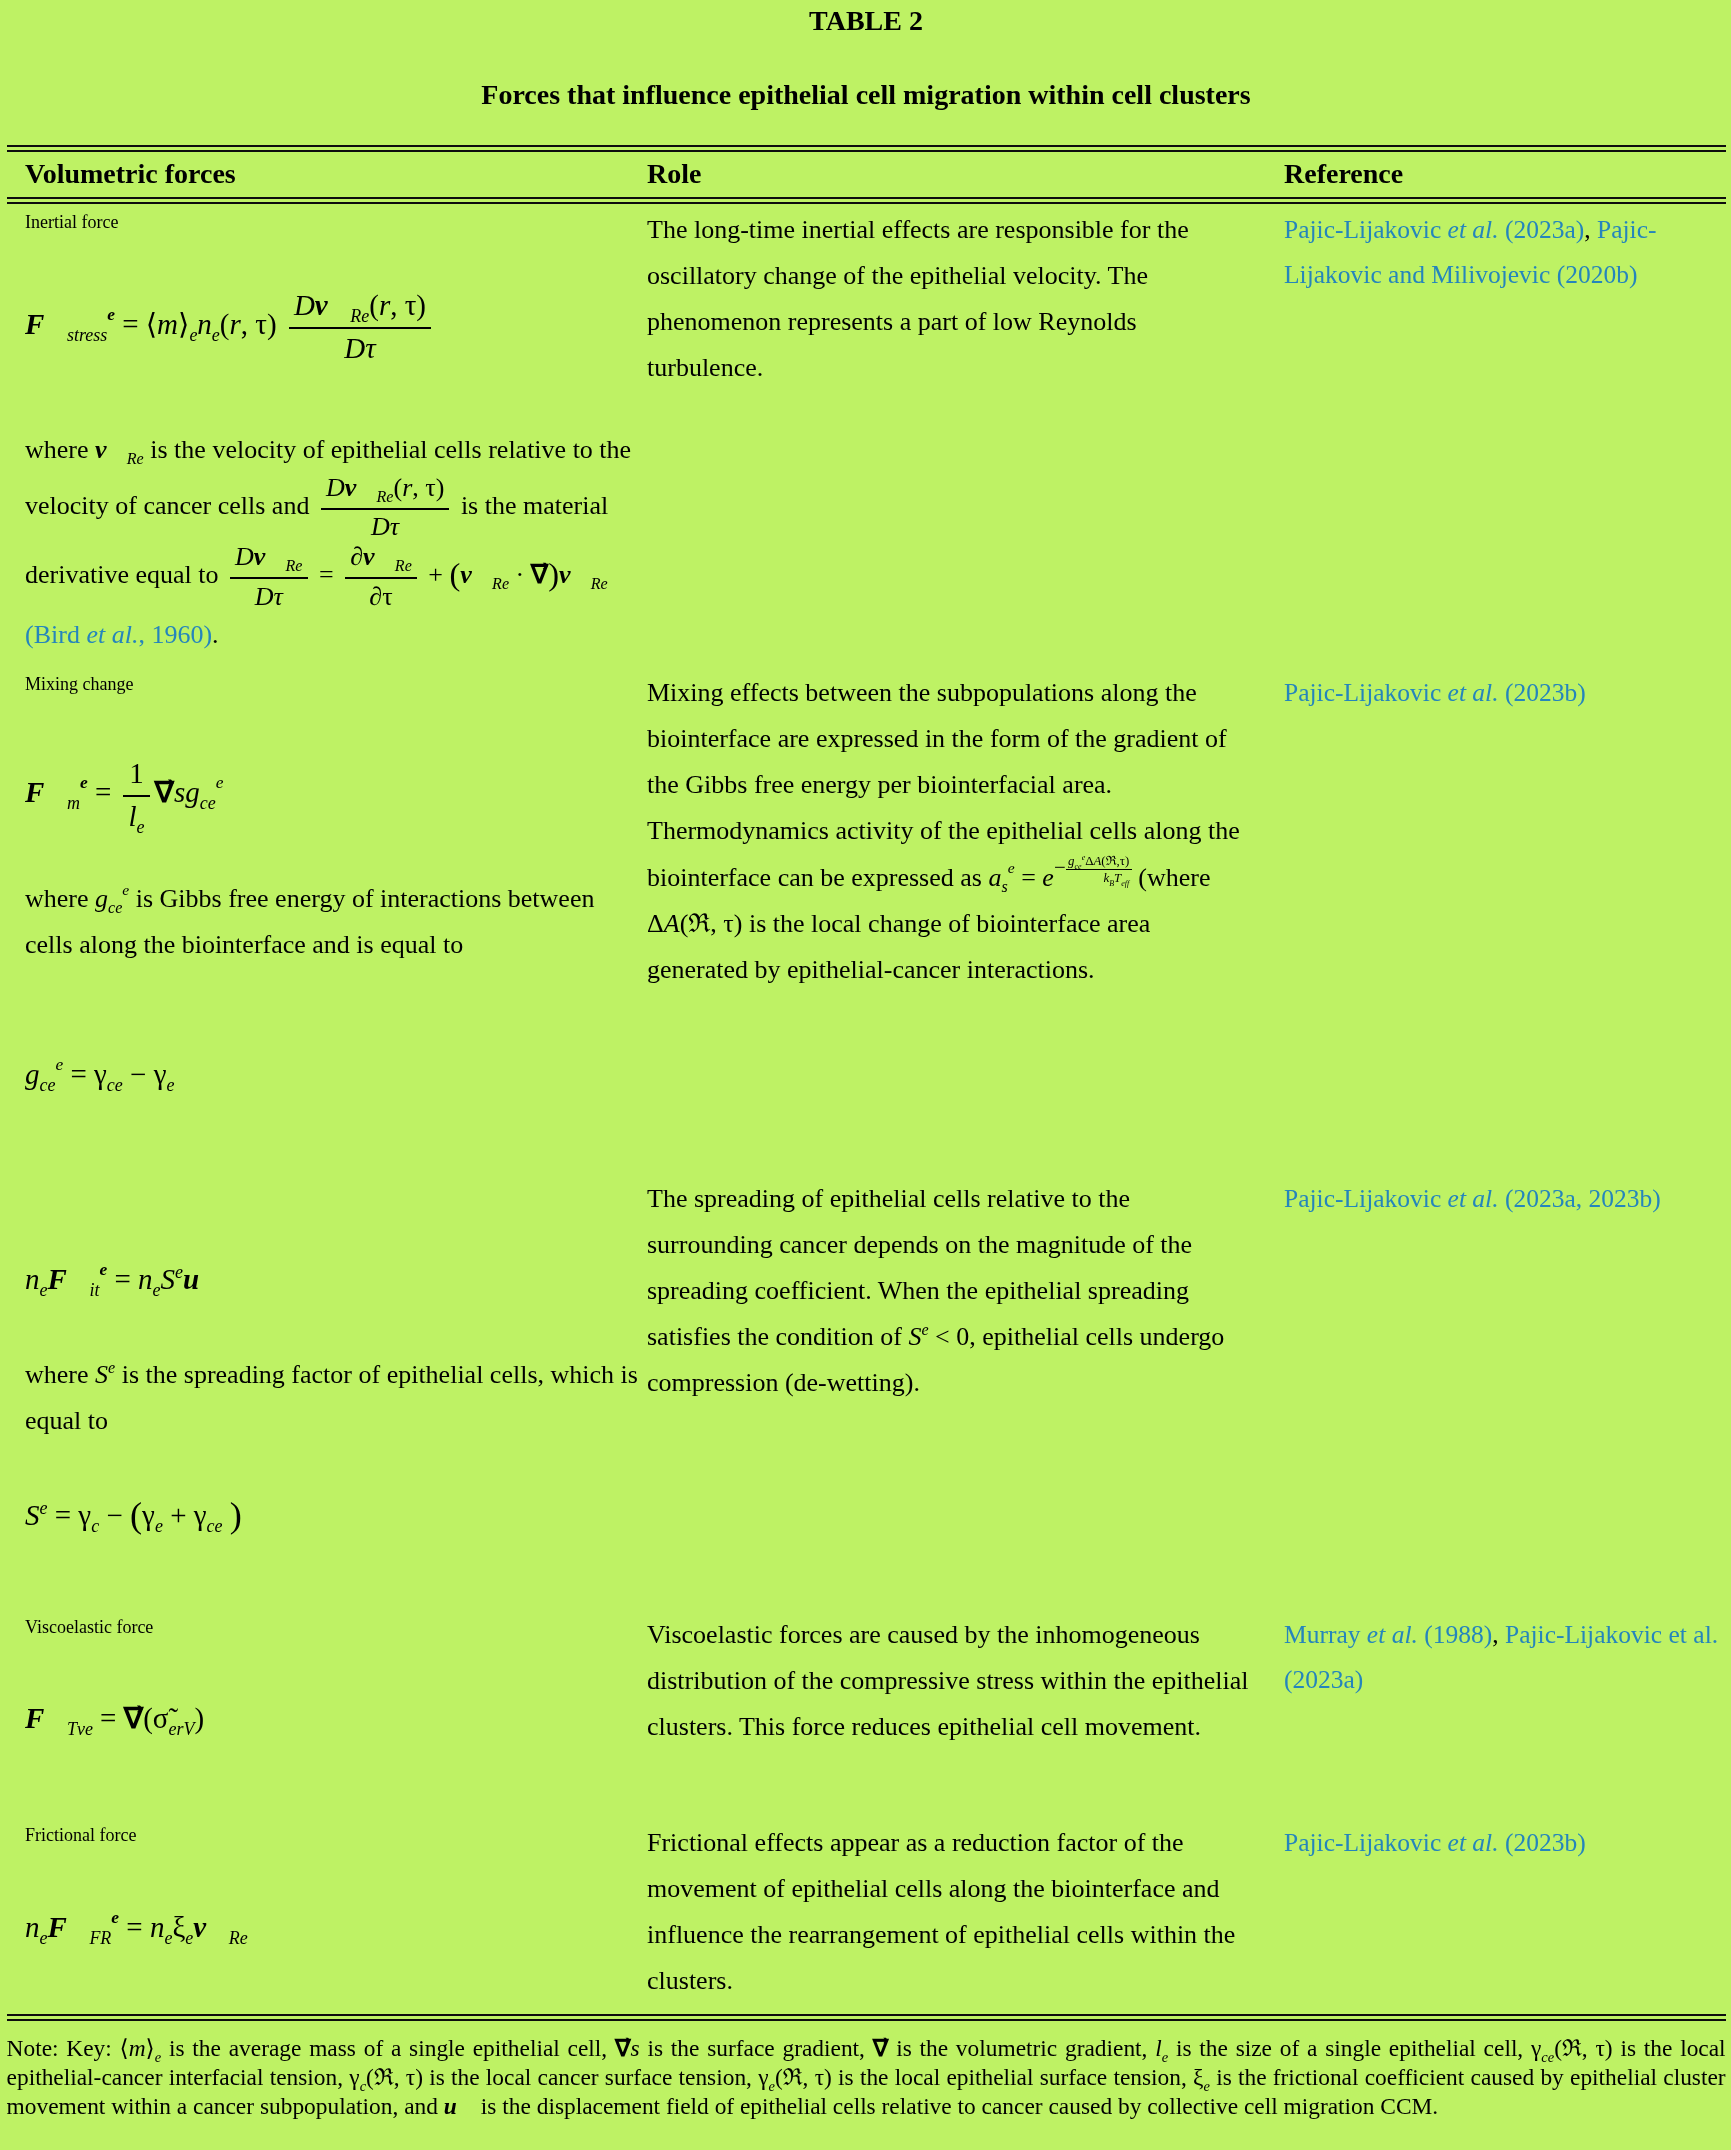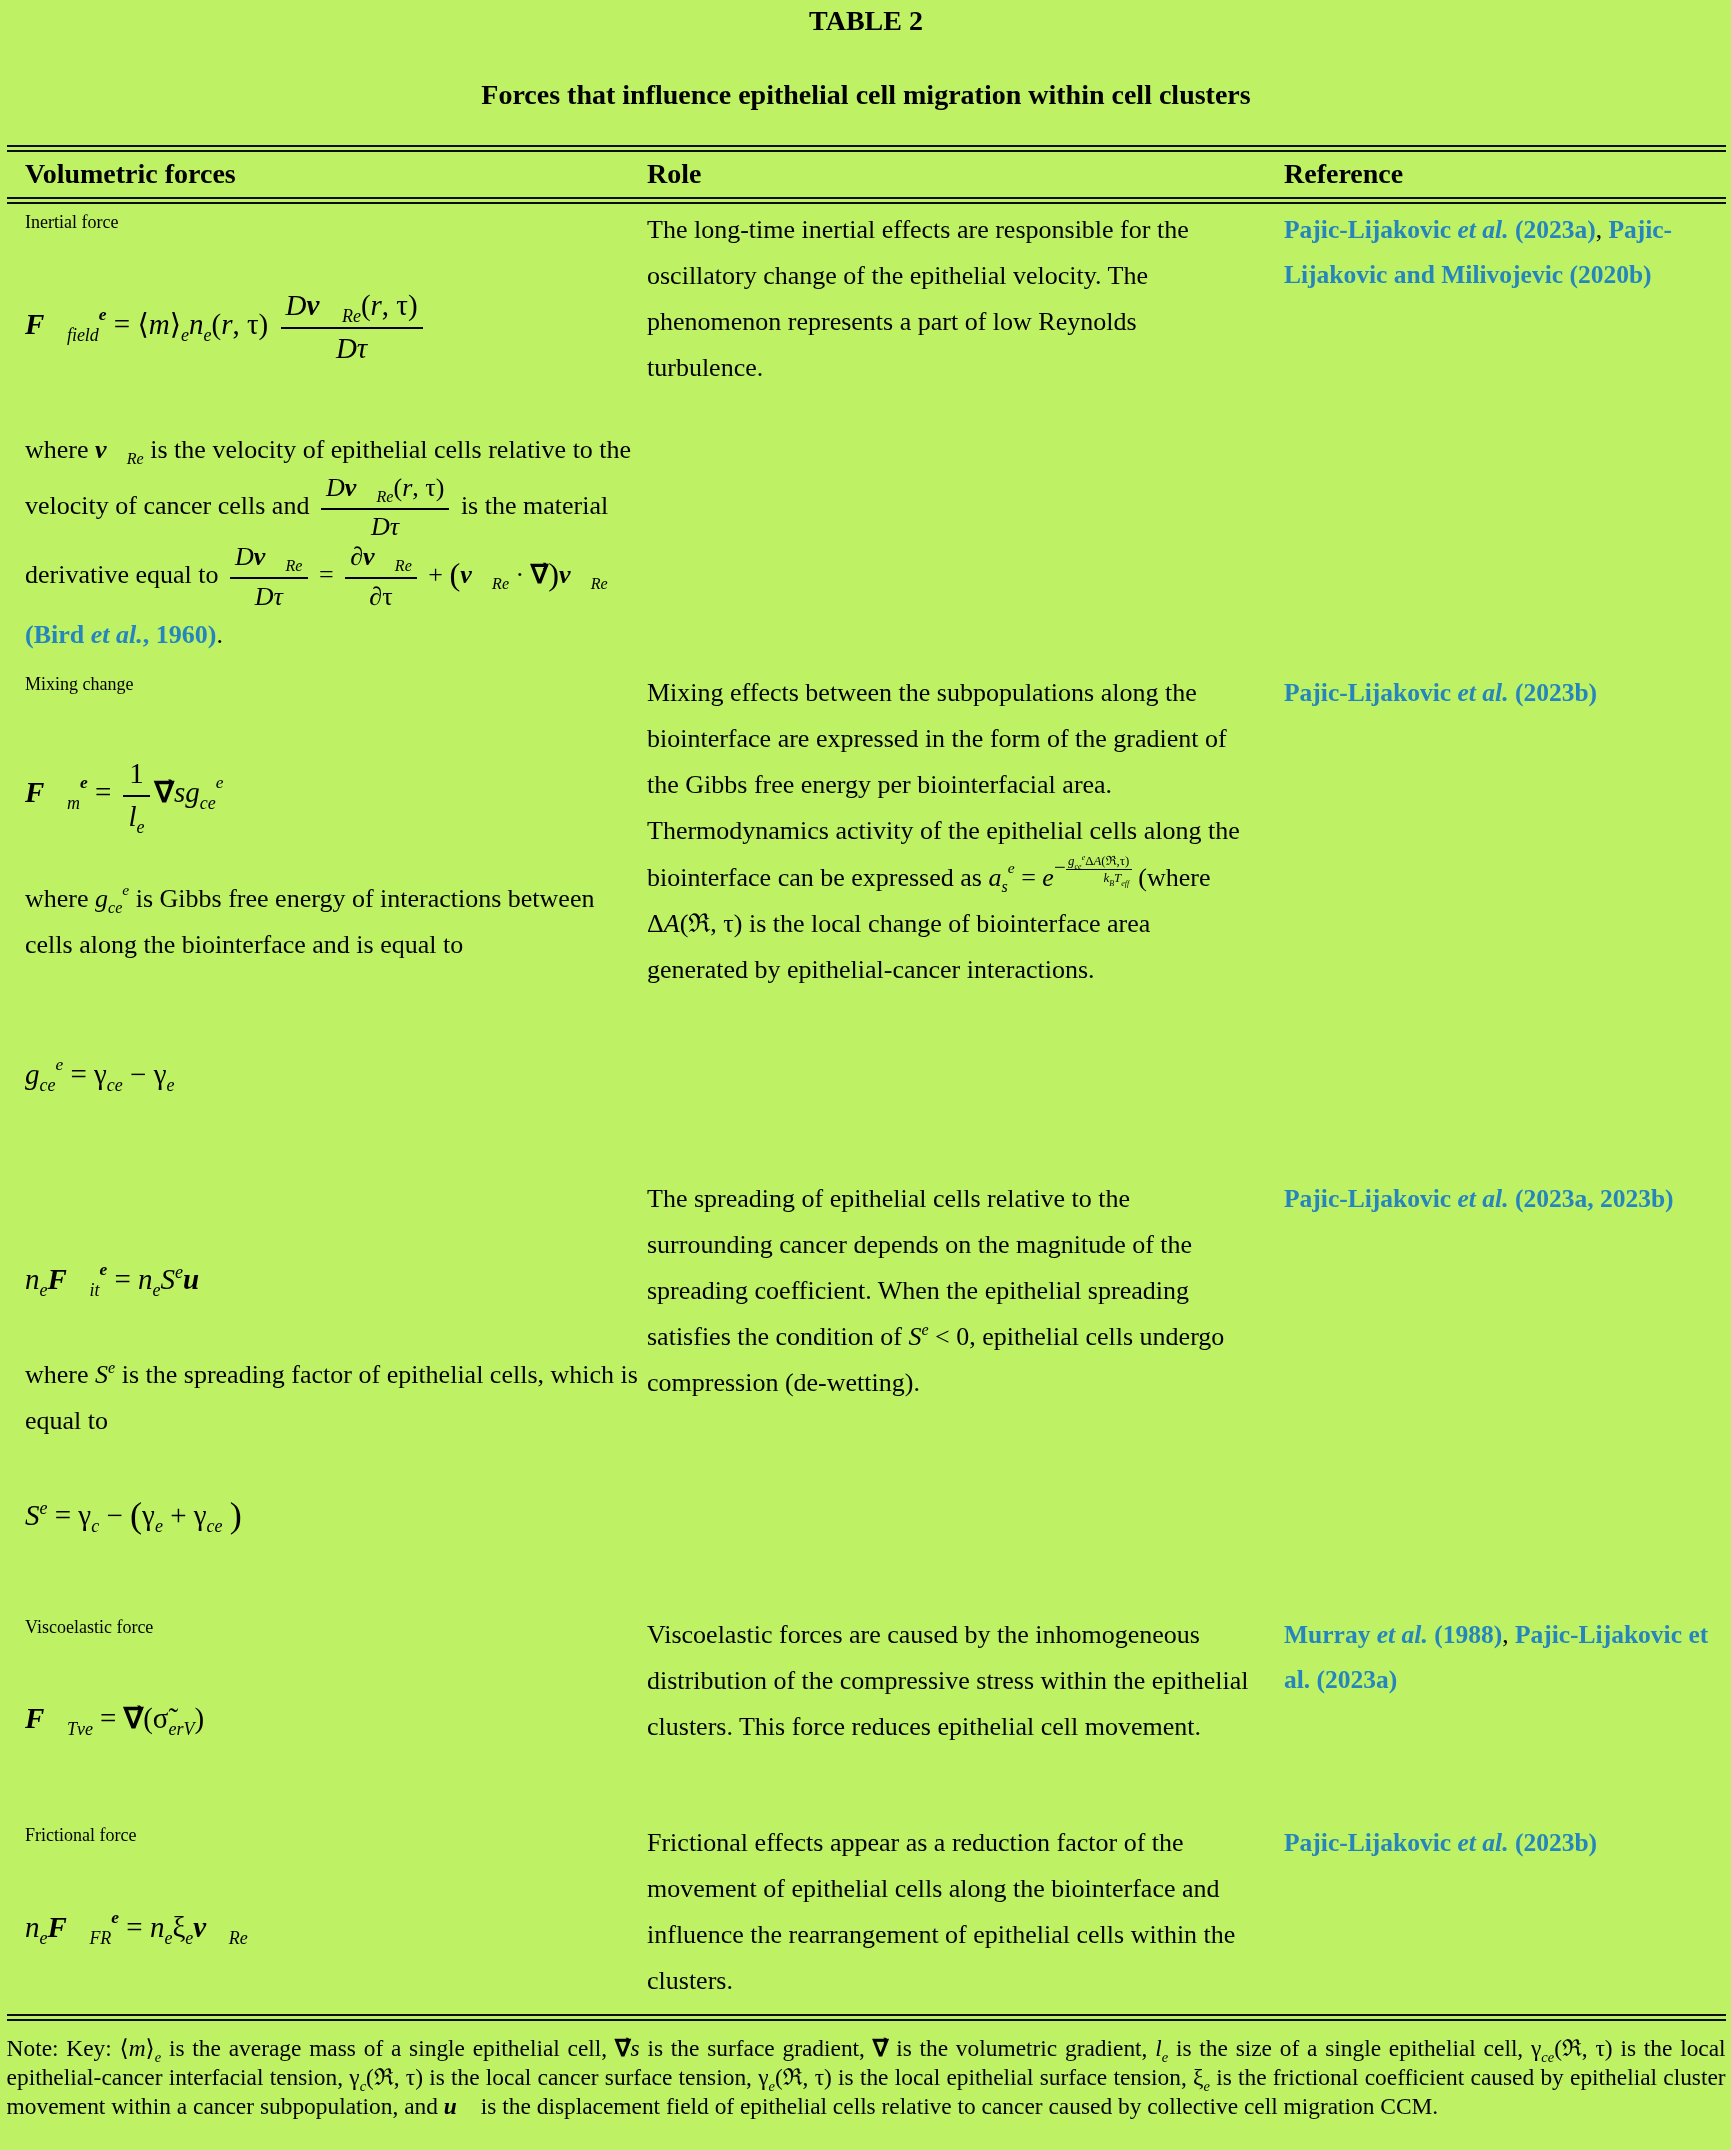--- a/index.html
+++ b/index.html
@@ -29,21 +29,21 @@
   sub, sup { font-size:0.62em; line-height:0; }
   sup.hi { vertical-align:0.8em; font-size:0.6em; }
   sup.exp { vertical-align:0.55em; font-size:0.8em; }
   .frac { display:inline-block; vertical-align:middle; text-align:center; margin:0 5px; line-height:1.15; }
   .frac .n { display:block; border-bottom:2.1px solid #000; padding:0 5px 5px;font-family:Liberation Serif, serif; }
   .frac .d { display:block; padding:2.5px 5px 0; }
   .sfrac { display:inline-block; vertical-align:middle; text-align:center; font-size:0.62em; line-height:1.1; }
   .sfrac .n { display:block; border-bottom:1.2px solid #000; padding:0 2.5px 0.8px; }
   .sfrac .d { display:block; padding:0.8px 2.5px 0;text-align:right; }
   .big { font-size:1.25em; vertical-align:-0.06em; }
-  .lnk { color:#2585bc;font-weight:bold; }
+  .lnk { color:#2585bc; }
   .note {
     position:absolute; left:6.6px; top:2034px; width:1719px;
     font-size:23.4px; line-height:29px; text-align:justify;
   }
 </style>
 </head>
 <body>
 
 <div class="page">
 
@@ -52,21 +52,21 @@
 
   <div class="rule" style="top:145px"></div>
 
   <div class="hdr" style="left:25px">Volumetric forces</div>
   <div class="hdr" style="left:647px">Role</div>
   <div class="hdr" style="left:1284px">Reference</div>
 
   <div class="rule" style="top:197px"></div>
 
   <div class="cell c1 label" style="top:212px">Inertial force</div>
-  <div class="cell c1 formula" style="top:289px"><b><i>F⃗</i></b><sub><i>field</i></sub><sup class="hi"><b><i>e</i></b></sup> = ⟨<i>m</i>⟩<sub><i>e</i></sub><i>n</i><sub><i>e</i></sub>(<i>r</i>, τ) <span class="frac"><span class="n"><i>D</i><b><i>v⃗</i></b><sub><i>Re</i></sub>(<i>r</i>, τ)</span><span class="d"><i>Dτ</i></span></span></div>
+  <div class="cell c1 formula" style="top:289px"><b><i>F⃗</i></b><sub><i>stress</i></sub><sup class="hi"><b><i>e</i></b></sup> = ⟨<i>m</i>⟩<sub><i>e</i></sub><i>n</i><sub><i>e</i></sub>(<i>r</i>, τ) <span class="frac"><span class="n"><i>D</i><b><i>v⃗</i></b><sub><i>Re</i></sub>(<i>r</i>, τ)</span><span class="d"><i>Dτ</i></span></span></div>
   <div class="cell c1 body" style="top:427px">where <b><i>v⃗</i></b><sub><i>Re</i></sub> is the velocity of epithelial cells relative to the velocity of cancer cells and <span class="frac"><span class="n"><i>D</i><b><i>v⃗</i></b><sub><i>Re</i></sub>(<i>r</i>, τ)</span><span class="d"><i>Dτ</i></span></span> is the material derivative equal to <span class="frac"><span class="n"><i>D</i><b><i>v⃗</i></b><sub><i>Re</i></sub></span><span class="d"><i>Dτ</i></span></span> = <span class="frac"><span class="n">∂<b><i>v⃗</i></b><sub><i>Re</i></sub></span><span class="d">∂τ</span></span> + <span class="big">(</span><b><i>v⃗</i></b><sub><i>Re</i></sub> · <b>∇⃗</b><span class="big">)</span><b><i>v⃗</i></b><sub><i>Re</i></sub> <span class="lnk">(Bird <i>et al.</i>, 1960)</span>.</div>
   <div class="cell c2 body" style="top:207px">The long-time inertial effects are responsible for the oscillatory change of the epithelial velocity. The phenomenon represents a part of low Reynolds turbulence.</div>
   <div class="cell c3" style="top:207px"><span class="lnk">Pajic-Lijakovic <i>et al.</i> (2023a)</span>, <span class="lnk">Pajic-Lijakovic and Milivojevic (2020b)</span></div>
 
   <div class="cell c1 label" style="top:674px">Mixing change</div>
   <div class="cell c1 formula" style="top:757px"><b><i>F⃗</i></b><sub><i>m</i></sub><sup class="hi"><b><i>e</i></b></sup> = <span class="frac"><span class="n">1</span><span class="d"><i>l</i><sub><i>e</i></sub></span></span><b>∇⃗</b><i>sg</i><sub><i>ce</i></sub><sup class="hi"><i>e</i></sup></div>
   <div class="cell c1 body" style="top:876px">where <i>g</i><sub><i>ce</i></sub><sup class="hi"><i>e</i></sup> is Gibbs free energy of interactions between cells along the biointerface and is equal to</div>
   <div class="cell c1 eq" style="top:1058px"><i>g</i><sub><i>ce</i></sub><sup class="hi"><i>e</i></sup> = γ<sub><i>ce</i></sub> − γ<sub><i>e</i></sub></div>
   <div class="cell c2 body" style="top:670px">Mixing effects between the subpopulations along the biointerface are expressed in the form of the gradient of the Gibbs free energy per biointerfacial area. Thermodynamics activity of the epithelial cells along the biointerface can be expressed as <i>a</i><sub><i>s</i></sub><sup class="hi"><i>e</i></sup> = <i>e</i><sup class="exp">−<span class="sfrac"><span class="n"><i>g</i><sub><i>ce</i></sub><sup><i>e</i></sup>Δ<i>A</i>(ℜ,τ)</span><span class="d"><i>k</i><sub><i>B</i></sub><i>T</i><sub><i>eff</i></sub></span></span></sup> (where Δ<i>A</i>(ℜ, τ) is the local change of biointerface area generated by epithelial-cancer interactions.</div>
   <div class="cell c3" style="top:670px"><span class="lnk">Pajic-Lijakovic <i>et al.</i> (2023b)</span></div>

